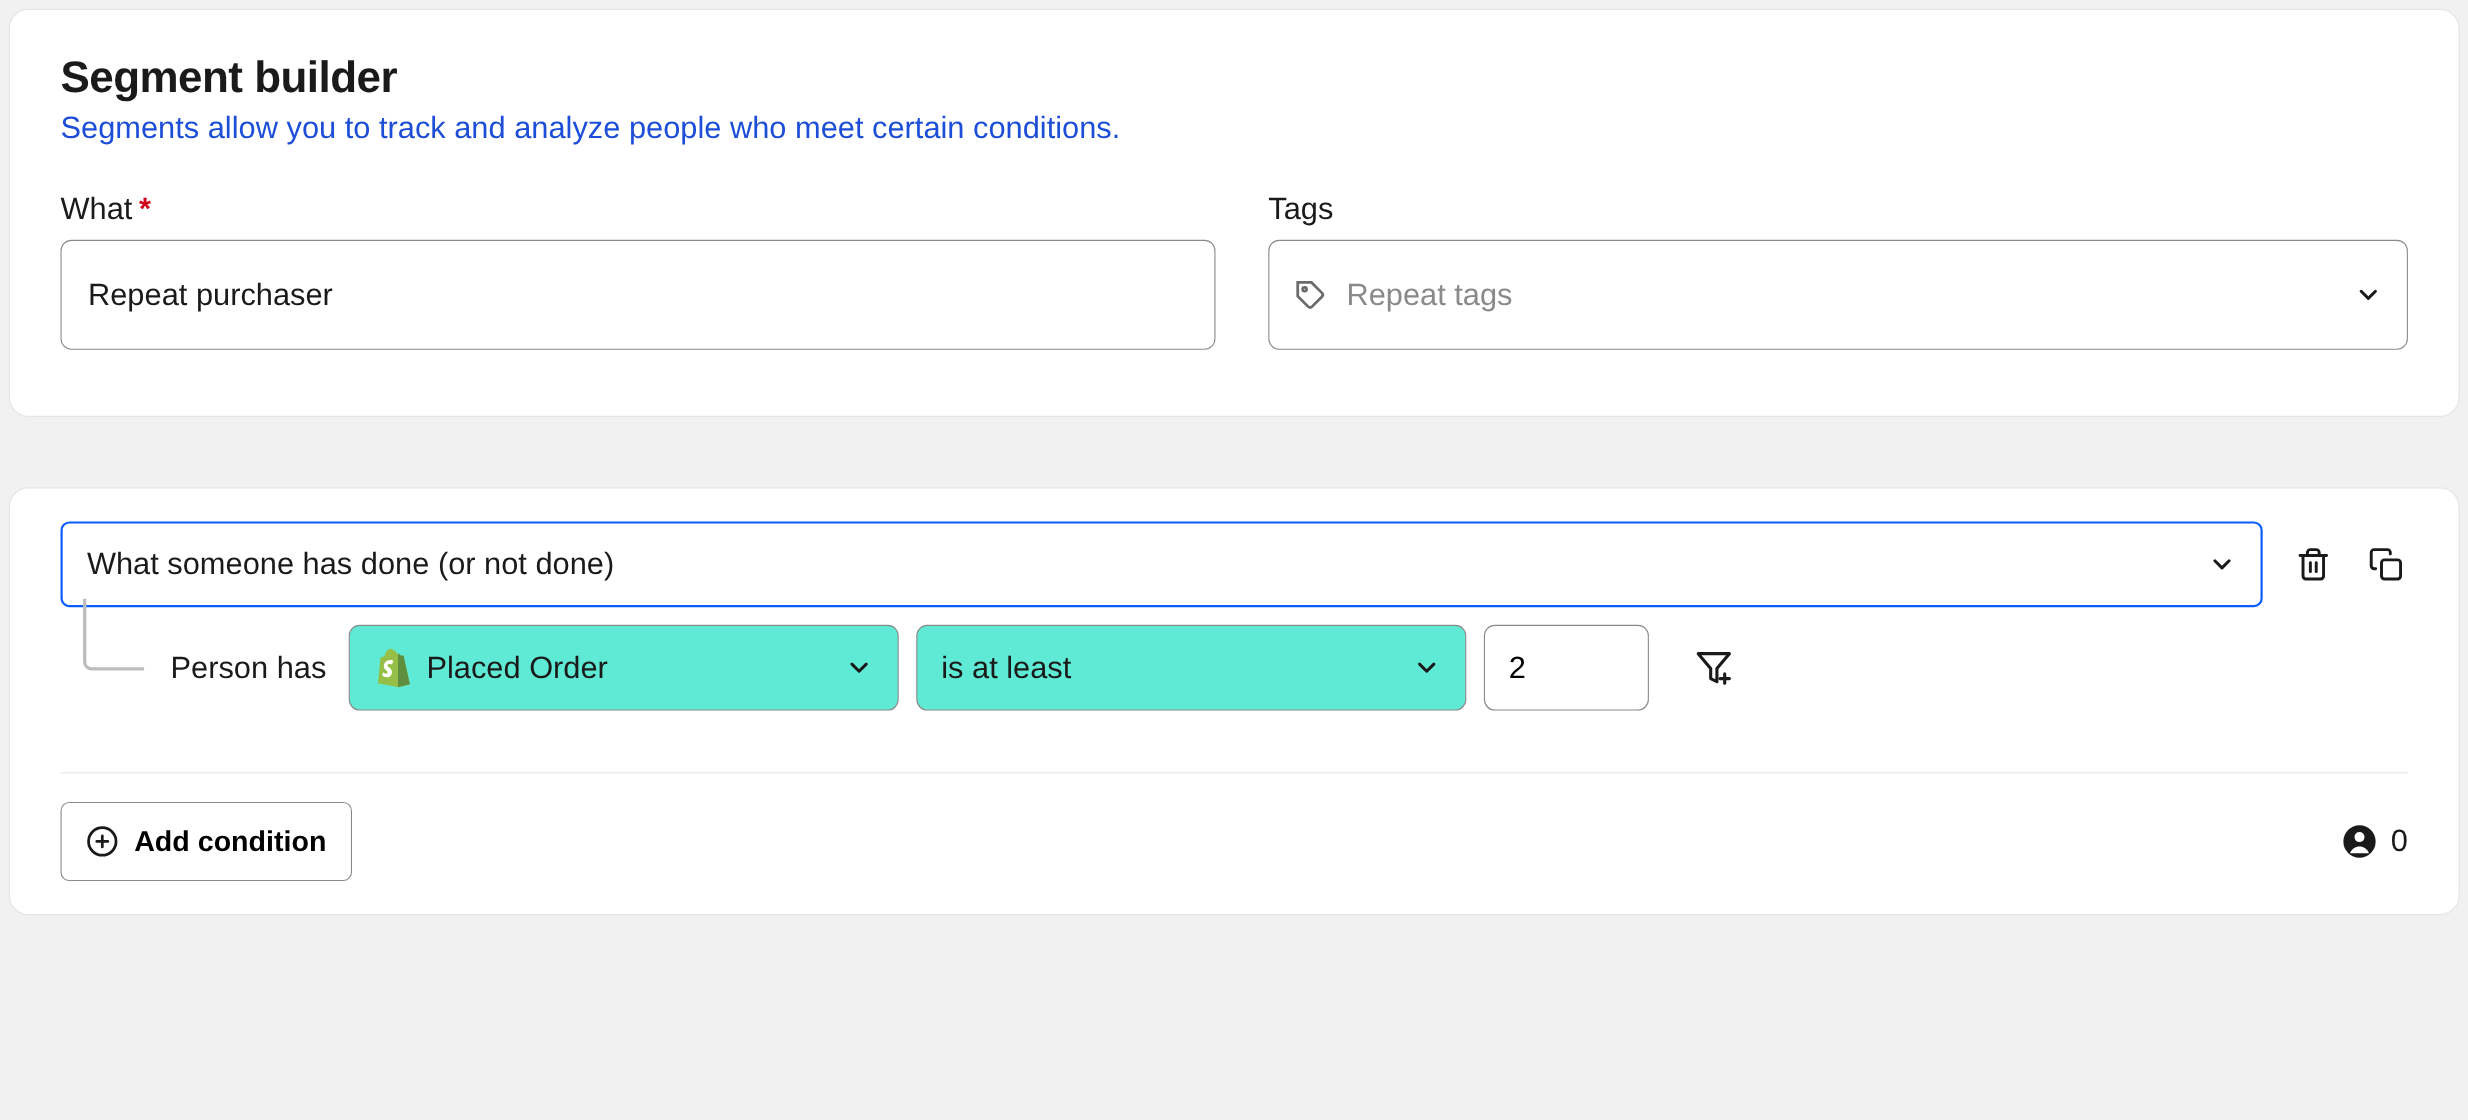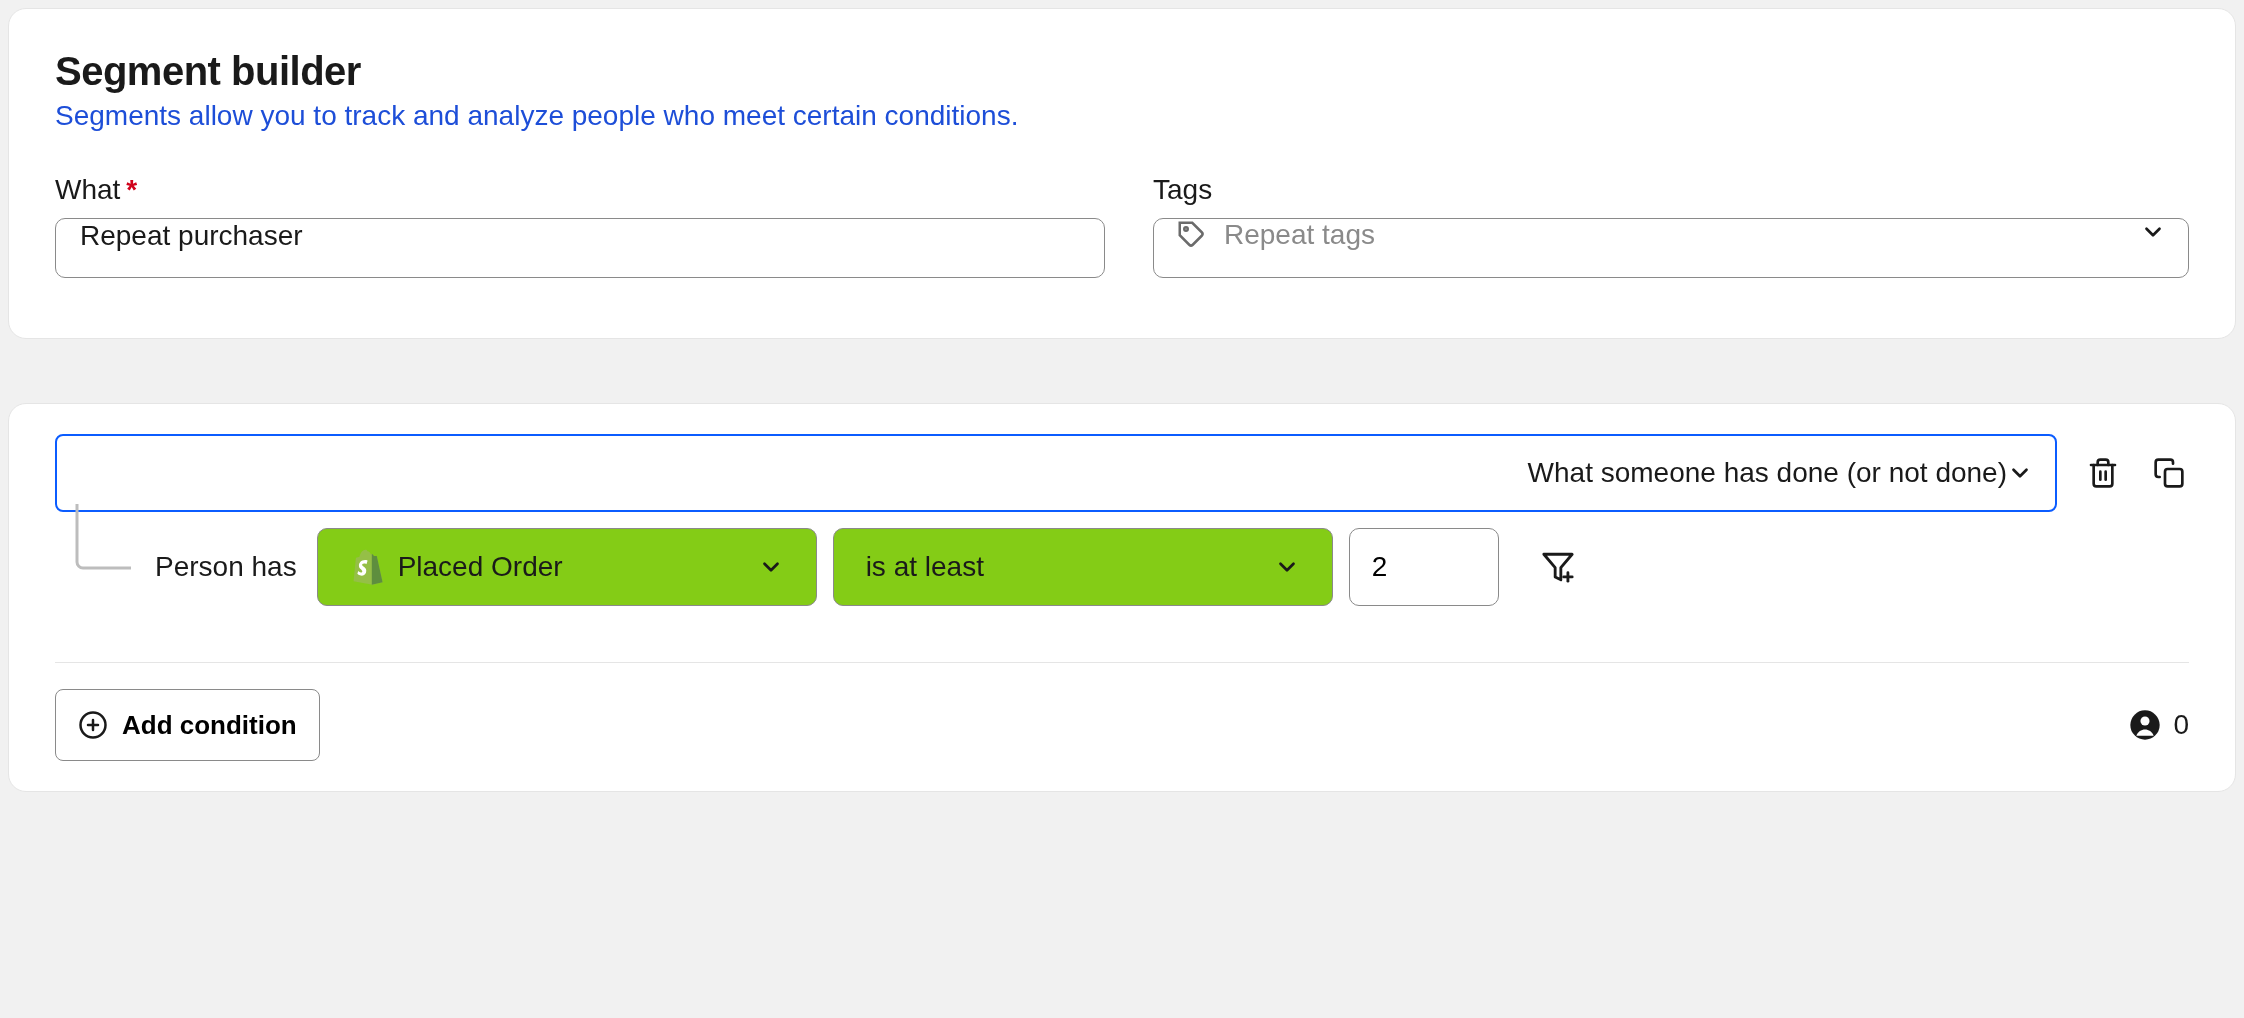--- a/index.html
+++ b/index.html
@@ -38,26 +38,26 @@
   .field.name { flex: 0 0 1050px; }
   .field.tags { flex: 1; }
   .field-label {
     font-size: 28px;
     font-weight: 400;
     margin-bottom: 12px;
     color: #1a1a1a;
   }
   .req { color: #d0021b; font-weight: 600; margin-left: 6px; }
   .input-box {
-    height: 60px;
+    height: 100px;
     border: 1px solid #8a8a8a;
     border-radius: 10px;
     background: #fff;
     display: flex;
-    align-items: flex-start;
+    align-items: center;
     padding: 0 22px;
     font-size: 28px;
     gap: 18px;
   }
   .input-box input[type=text] {
     border: none;
     outline: none;
     font-size: 28px;
     width: 100%;
     background: transparent;
@@ -74,21 +74,20 @@
   .cond-top-select {
     flex: 1;
     height: 78px;
     border: 2px solid #0b5cff;
     border-radius: 8px;
     display: flex;
     align-items: center;
     padding: 0 22px;
     font-size: 28px;
     background: #fff;
-    text-align: right;
   }
   .cond-top-select .label { flex: 1; }
   .icon-btn {
     width: 40px; height: 40px;
     display: flex; align-items: center; justify-content: center;
     cursor: pointer;
     color: #1a1a1a;
   }
 
   .cond-sub-row {
@@ -101,24 +100,24 @@
   .tree-elbow {
     width: 70px; height: 72px; flex: none;
     align-self: flex-start;
     margin-top: -24px;
   }
   .person-label { font-size: 28px; margin-right: 4px; }
   .sel {
     height: 78px;
     border: 1px solid #8a8a8a;
     border-radius: 10px;
-    background: #84cc16;
-    display: flex;
-    align-items: center;
-    padding: 0 32px;
+    background: #5eead4;
+    display: flex;
+    align-items: center;
+    padding: 0 22px;
     font-size: 28px;
     gap: 14px;
   }
   .sel .txt { flex: 1; }
   .sel.event { width: 500px; }
   .sel.op { width: 500px; }
   .num-input {
     width: 150px;
     height: 78px;
     border: 1px solid #8a8a8a;

